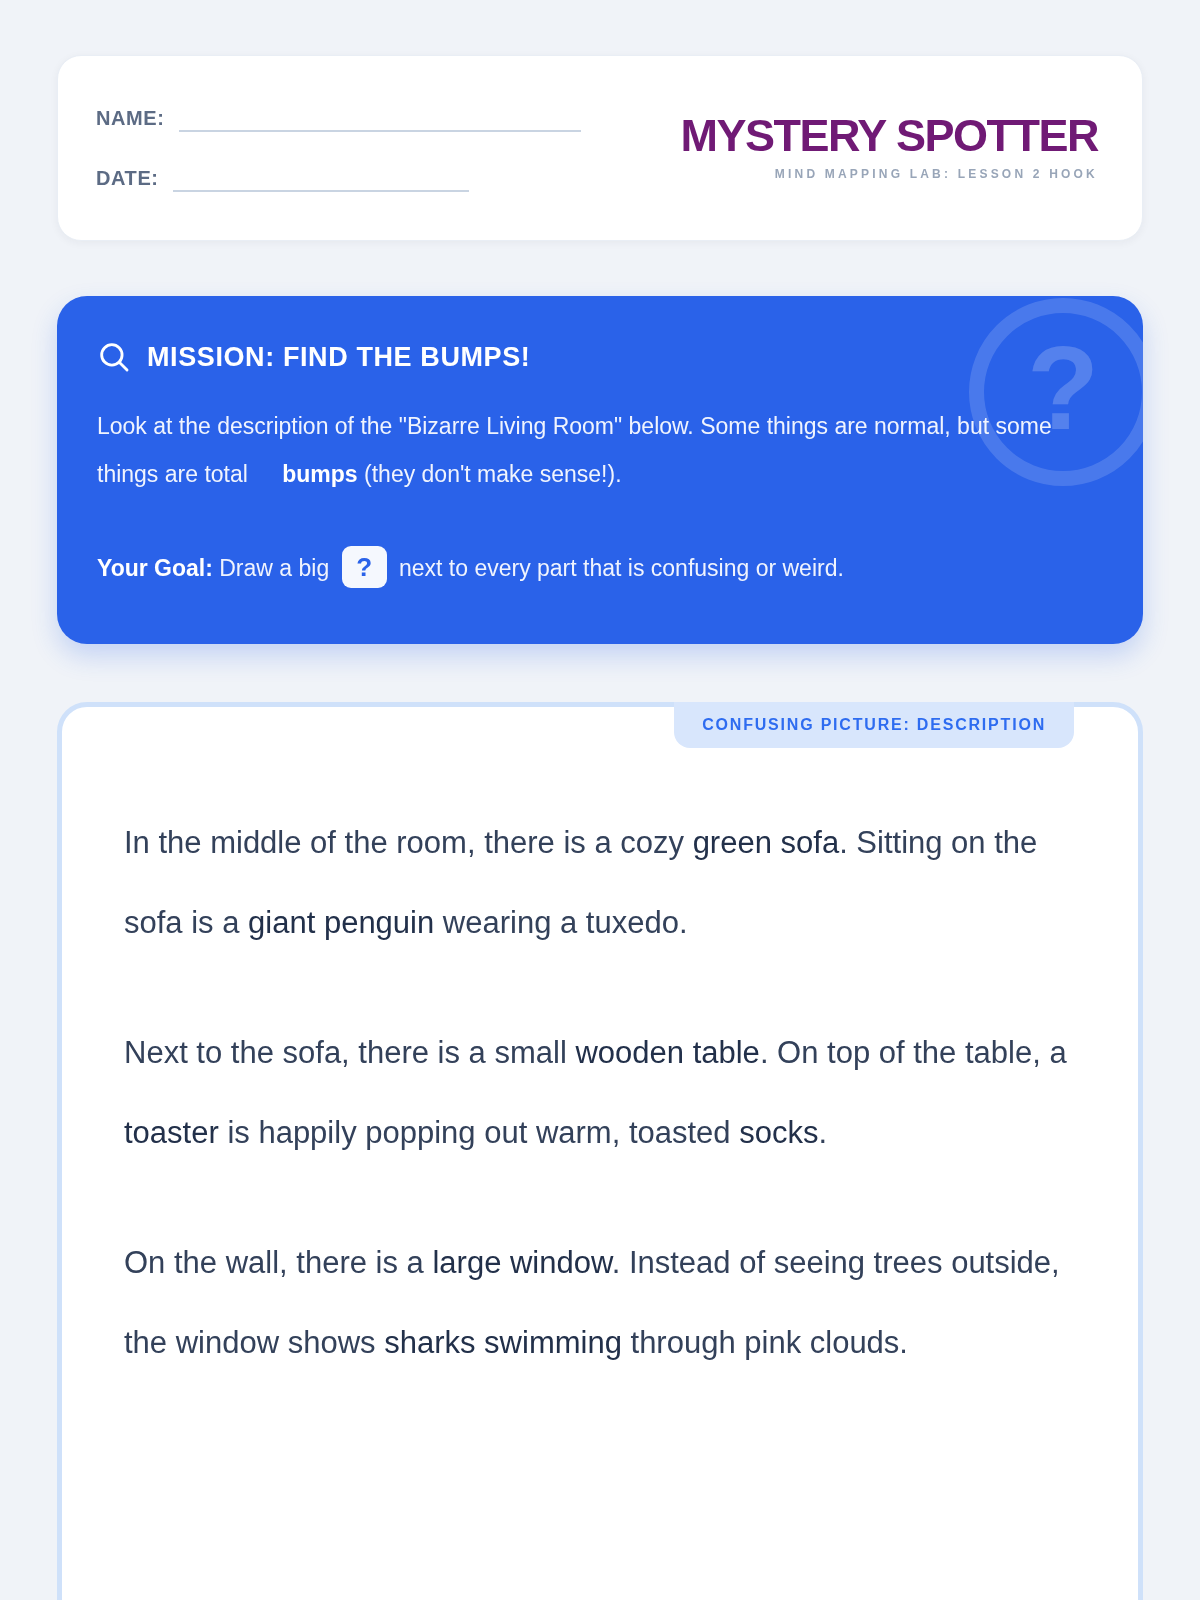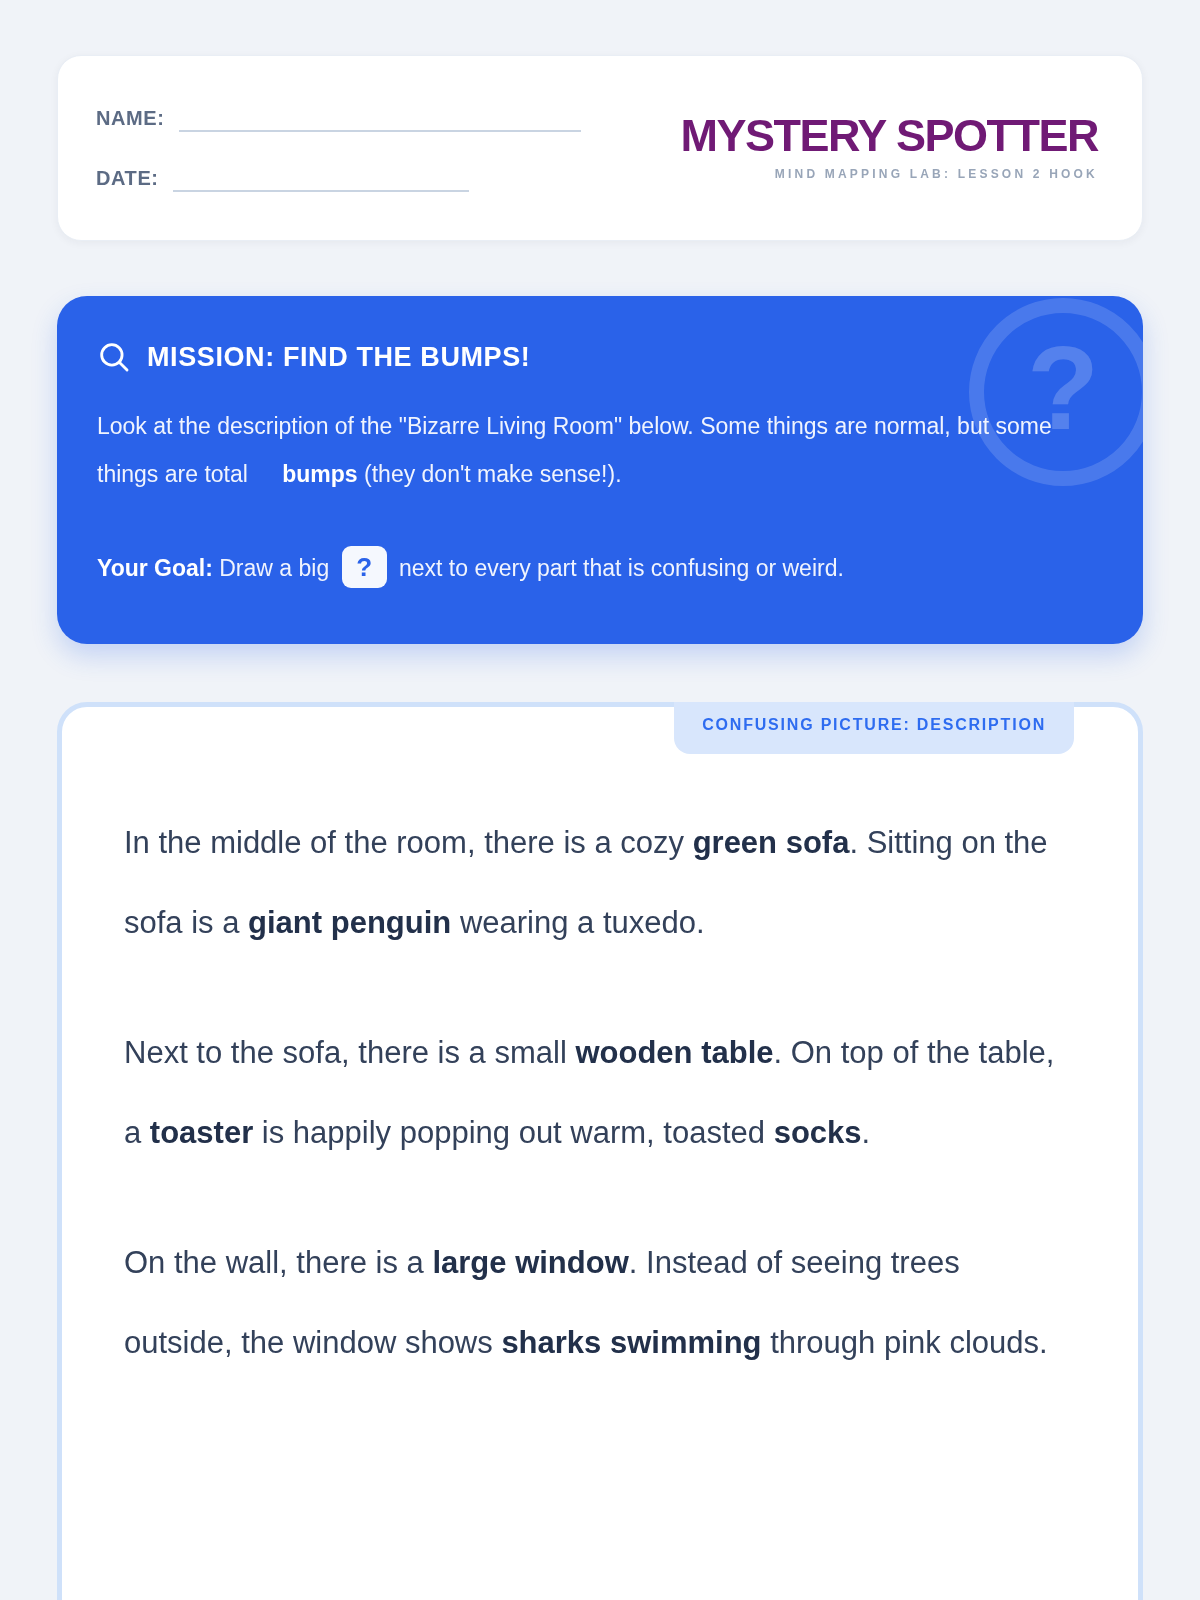--- a/index.html
+++ b/index.html
@@ -142,34 +142,34 @@
   }
   .description-badge {
     position: absolute;
     top: -5px;
     right: 64px;
     background: #d8e6fc;
     color: #2e6cf0;
     font-size: 16px;
     font-weight: 800;
     letter-spacing: 1.8px;
-    height: 52px;
+    height: 46px;
     line-height: 46px;
     padding: 0 28px;
     border-radius: 0 0 16px 16px;
     white-space: nowrap;
   }
   .desc-paragraph {
     color: #33415a;
     font-size: 31px;
     line-height: 80px;
     max-width: 960px;
     margin-bottom: 50px;
   }
-  .desc-paragraph strong { color: #22304a; font-weight: 700; }
+  .desc-paragraph strong { color: #22304a; font-weight: 400; }
 </style>
 </head>
 <body>
 
 <div class="page">
 
   <div class="header-card">
     <div class="fields">
       <div class="field-row">
         <span class="field-label">NAME:</span>

